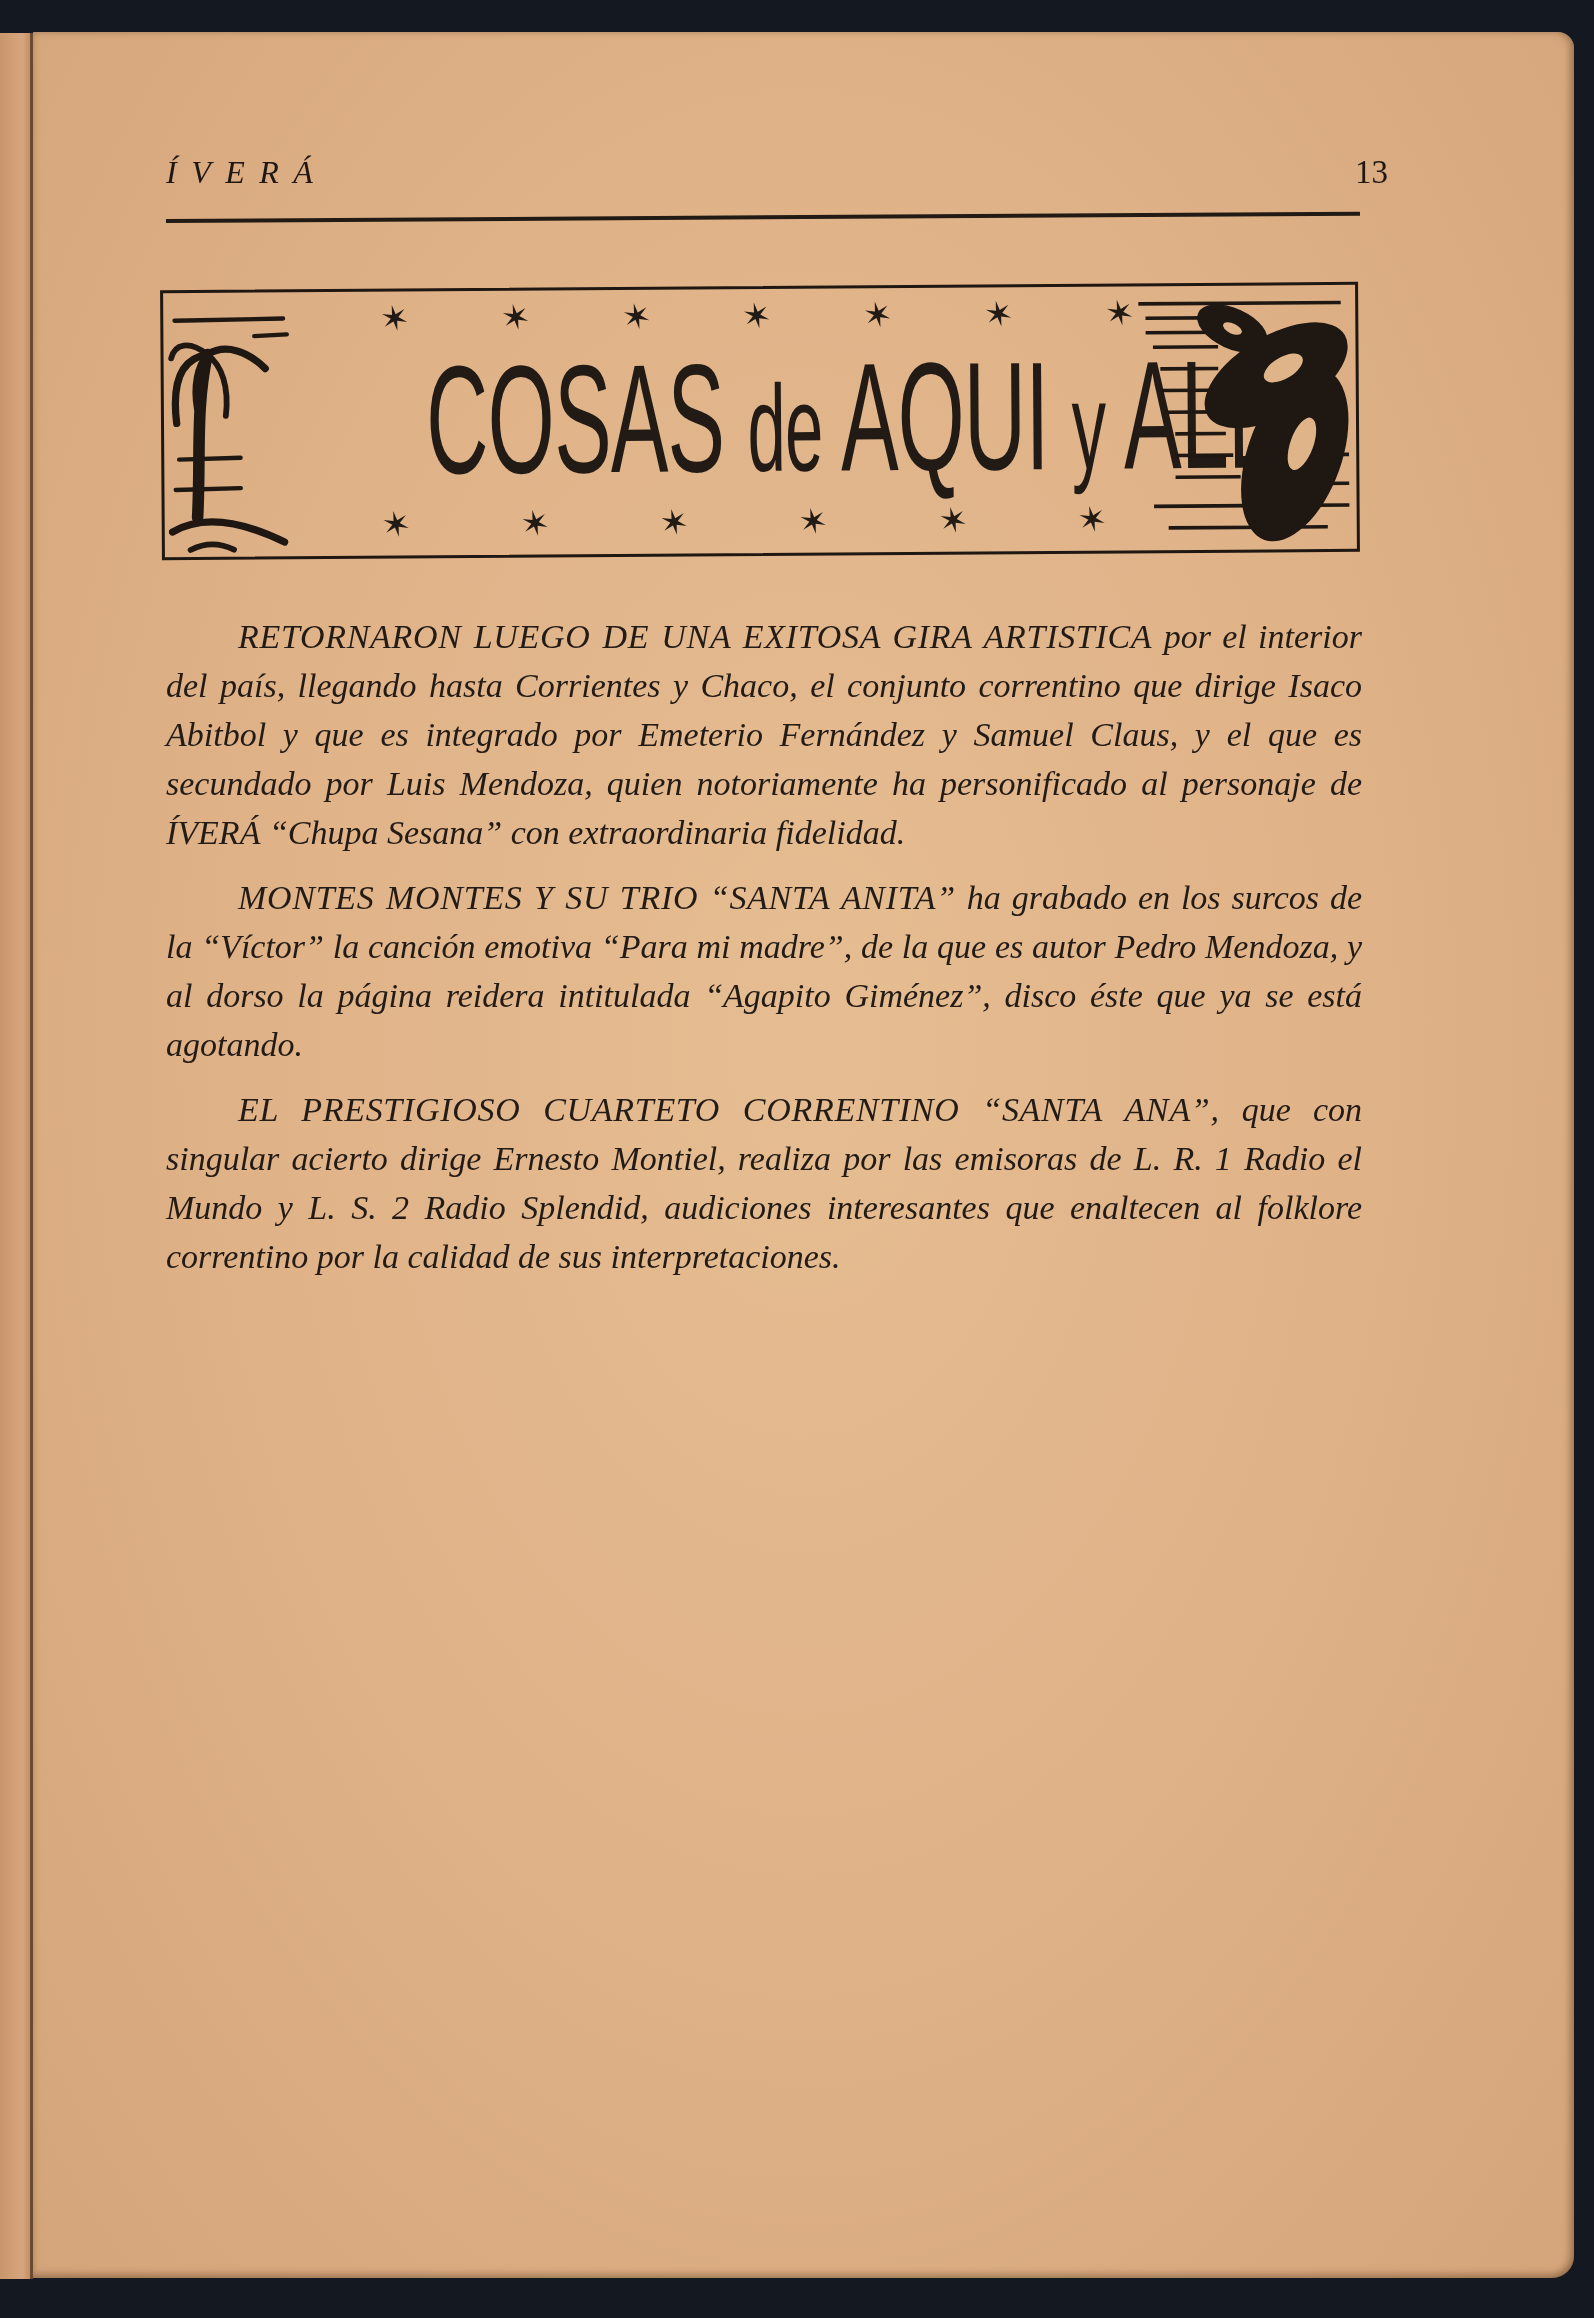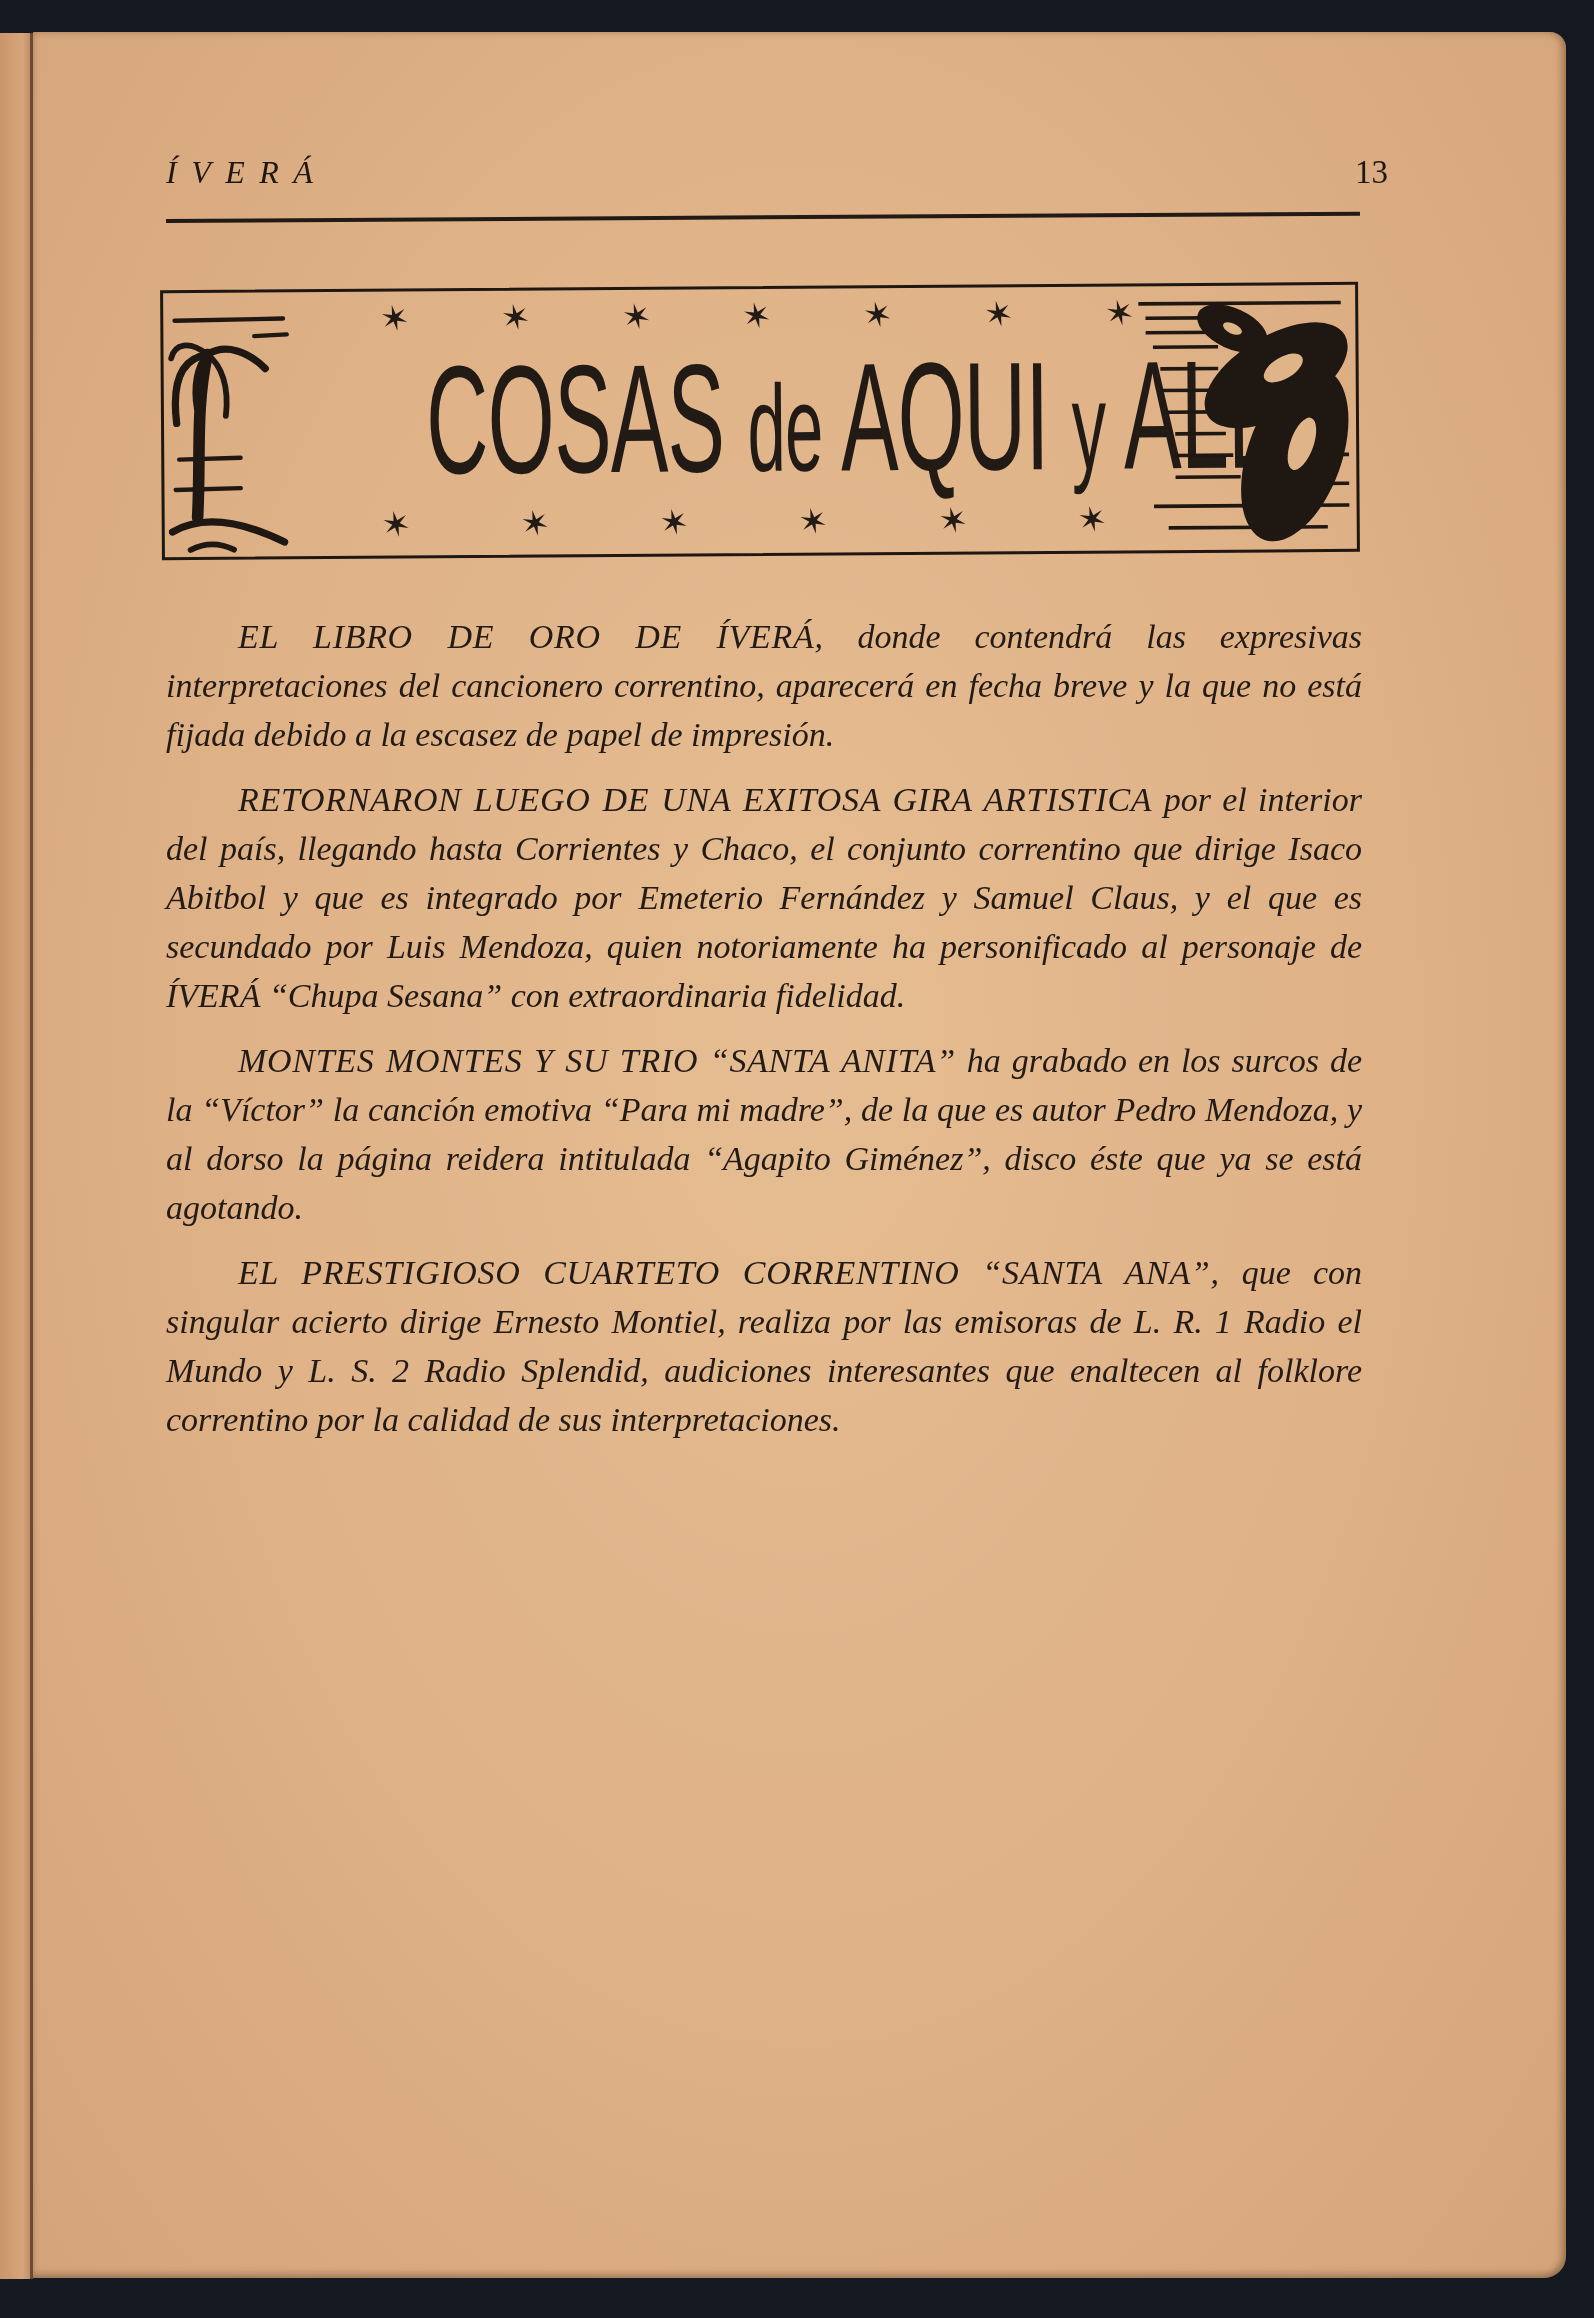--- a/index.html
+++ b/index.html
@@ -17,20 +17,21 @@
     position: absolute; left: 30px; top: 33px; width: 2.9px; height: 2246px;
     background: #6b4a30;
   }
   .page {
     position: absolute; left: 33px; top: 32px; width: 1533px; height: 2246px;
     background:
       radial-gradient(ellipse at 50% 45%, #e6bd92 0%, #dfb187 55%, #d4a47a 100%);
     border-top-right-radius: 16px;
     border-bottom-right-radius: 22px;
     box-shadow: inset -4.3px 0 7.2px rgba(90,60,35,0.35), inset 0 -4.3px 7.2px rgba(90,60,35,0.3);
+    padding-left: 8px;
   }
   .running-head {
     position: absolute; left: 133px; top: 122px;
     font-style: italic; font-size: 32px; letter-spacing: 14.5px; color: #1e1712;
   }
   .page-number {
     position: absolute; left: 1322px; top: 122px;
     font-size: 33px; color: #1e1712;
   }
   .head-rule {
@@ -149,23 +150,20 @@
       <ellipse cx="130" cy="55" rx="14" ry="7" transform="rotate(25 130 55)" fill="#e0b489"></ellipse>
       <ellipse cx="190" cy="120" rx="110" ry="55" transform="rotate(-30 190 120)" fill="#1e1712"></ellipse>
       <ellipse cx="200" cy="110" rx="30" ry="15" transform="rotate(-30 200 110)" fill="#e0b489"></ellipse>
       <ellipse cx="215" cy="230" rx="65" ry="125" transform="rotate(20 215 230)" fill="#1e1712"></ellipse>
       <ellipse cx="225" cy="215" rx="16" ry="38" transform="rotate(20 225 215)" fill="#e0b489"></ellipse>
     </svg>
   </div>
 
   <div class="body-text">
     <p class="para">
-      <span class="lead">EL LIBRO DE ORO DE ÍVERÁ,</span><span> donde contendrá las expresivas interpretaciones del cancionero correntino, aparecerá en fecha breve y la que no está fijada debido a la escasez de papel de impresión.</span>
-    </p>
-    <p class="para">
       <span class="lead">RETORNARON LUEGO DE UNA EXITOSA GIRA ARTISTICA</span><span> por el interior del país, llegando hasta Corrientes y Chaco, el conjunto correntino que dirige Isaco Abitbol y que es integrado por Emeterio Fernández y Samuel Claus, y el que es secundado por Luis Mendoza, quien notoriamente ha personificado al personaje de ÍVERÁ “Chupa Sesana” con extraordinaria fidelidad.</span>
     </p>
     <p class="para">
       <span class="lead">MONTES MONTES Y SU TRIO “SANTA ANITA”</span><span> ha grabado en los surcos de la “Víctor” la canción emotiva “Para mi madre”, de la que es autor Pedro Mendoza, y al dorso la página reidera intitulada “Agapito Giménez”, disco éste que ya se está agotando.</span>
     </p>
     <p class="para">
       <span class="lead">EL PRESTIGIOSO CUARTETO CORRENTINO “SANTA ANA”,</span><span> que con singular acierto dirige Ernesto Montiel, realiza por las emisoras de L. R. 1 Radio el Mundo y L. S. 2 Radio Splendid, audiciones interesantes que enaltecen al folklore correntino por la calidad de sus interpretaciones.</span>
     </p>
   </div>
 </div>

